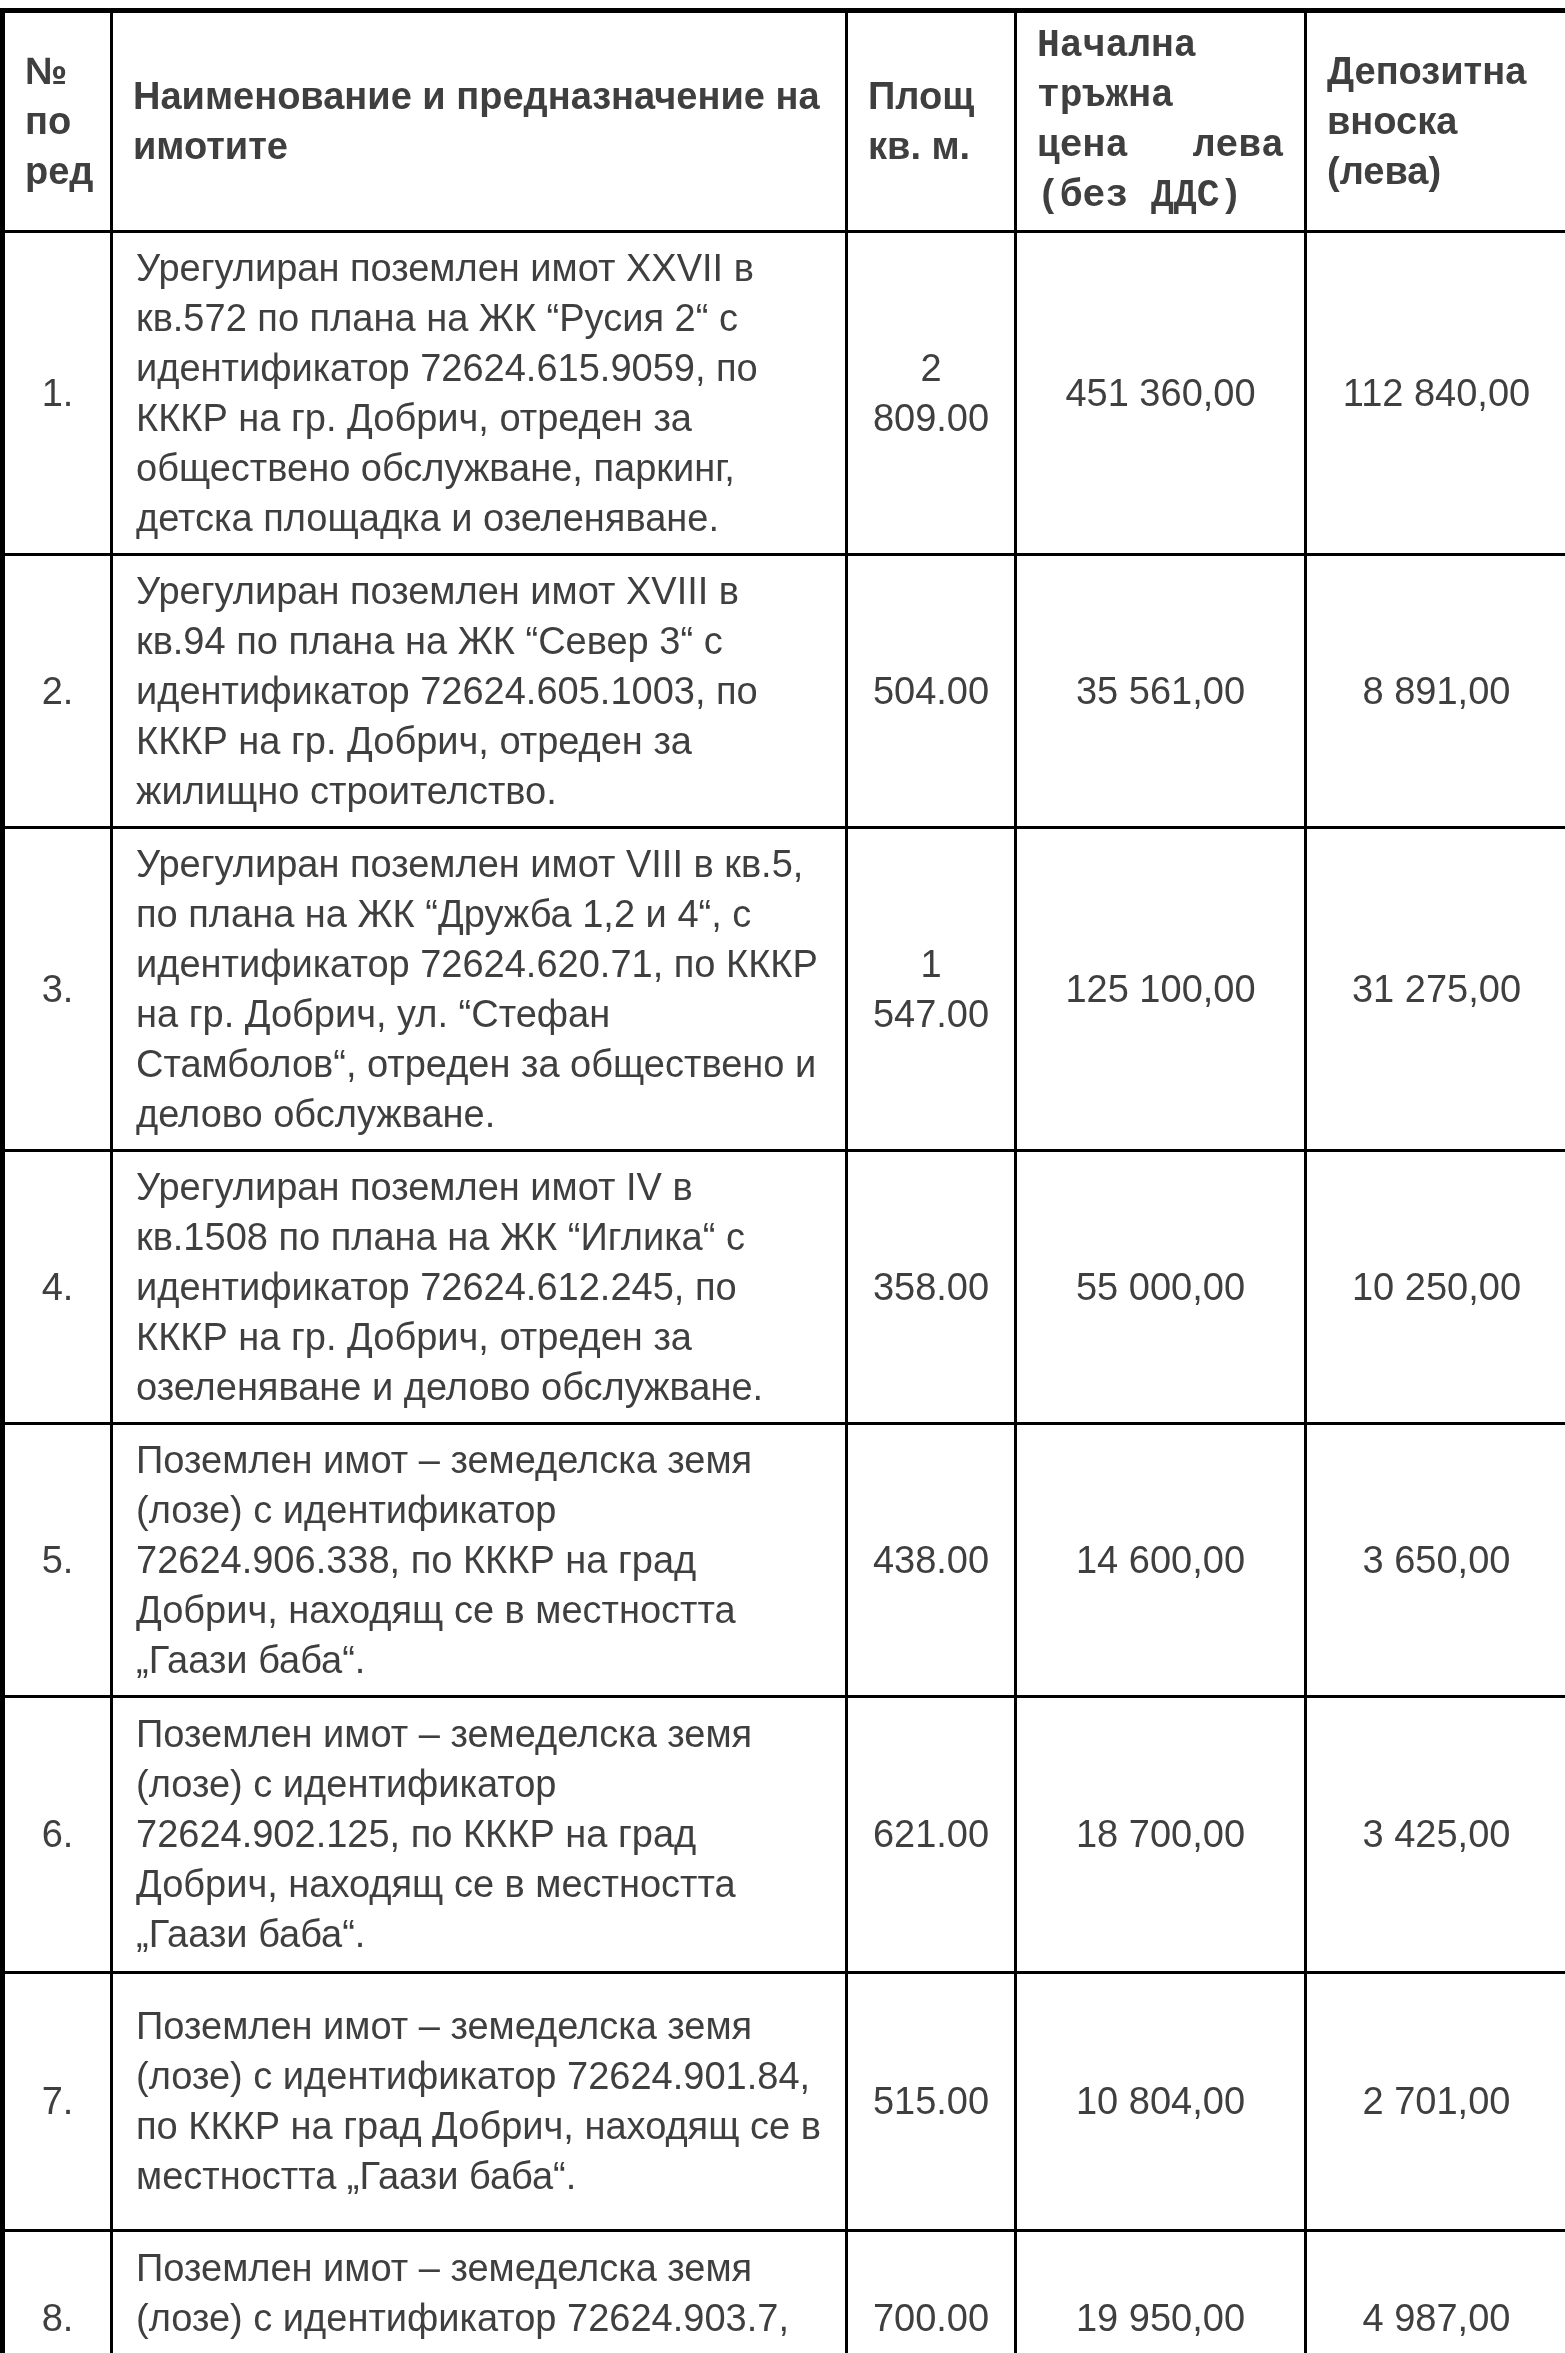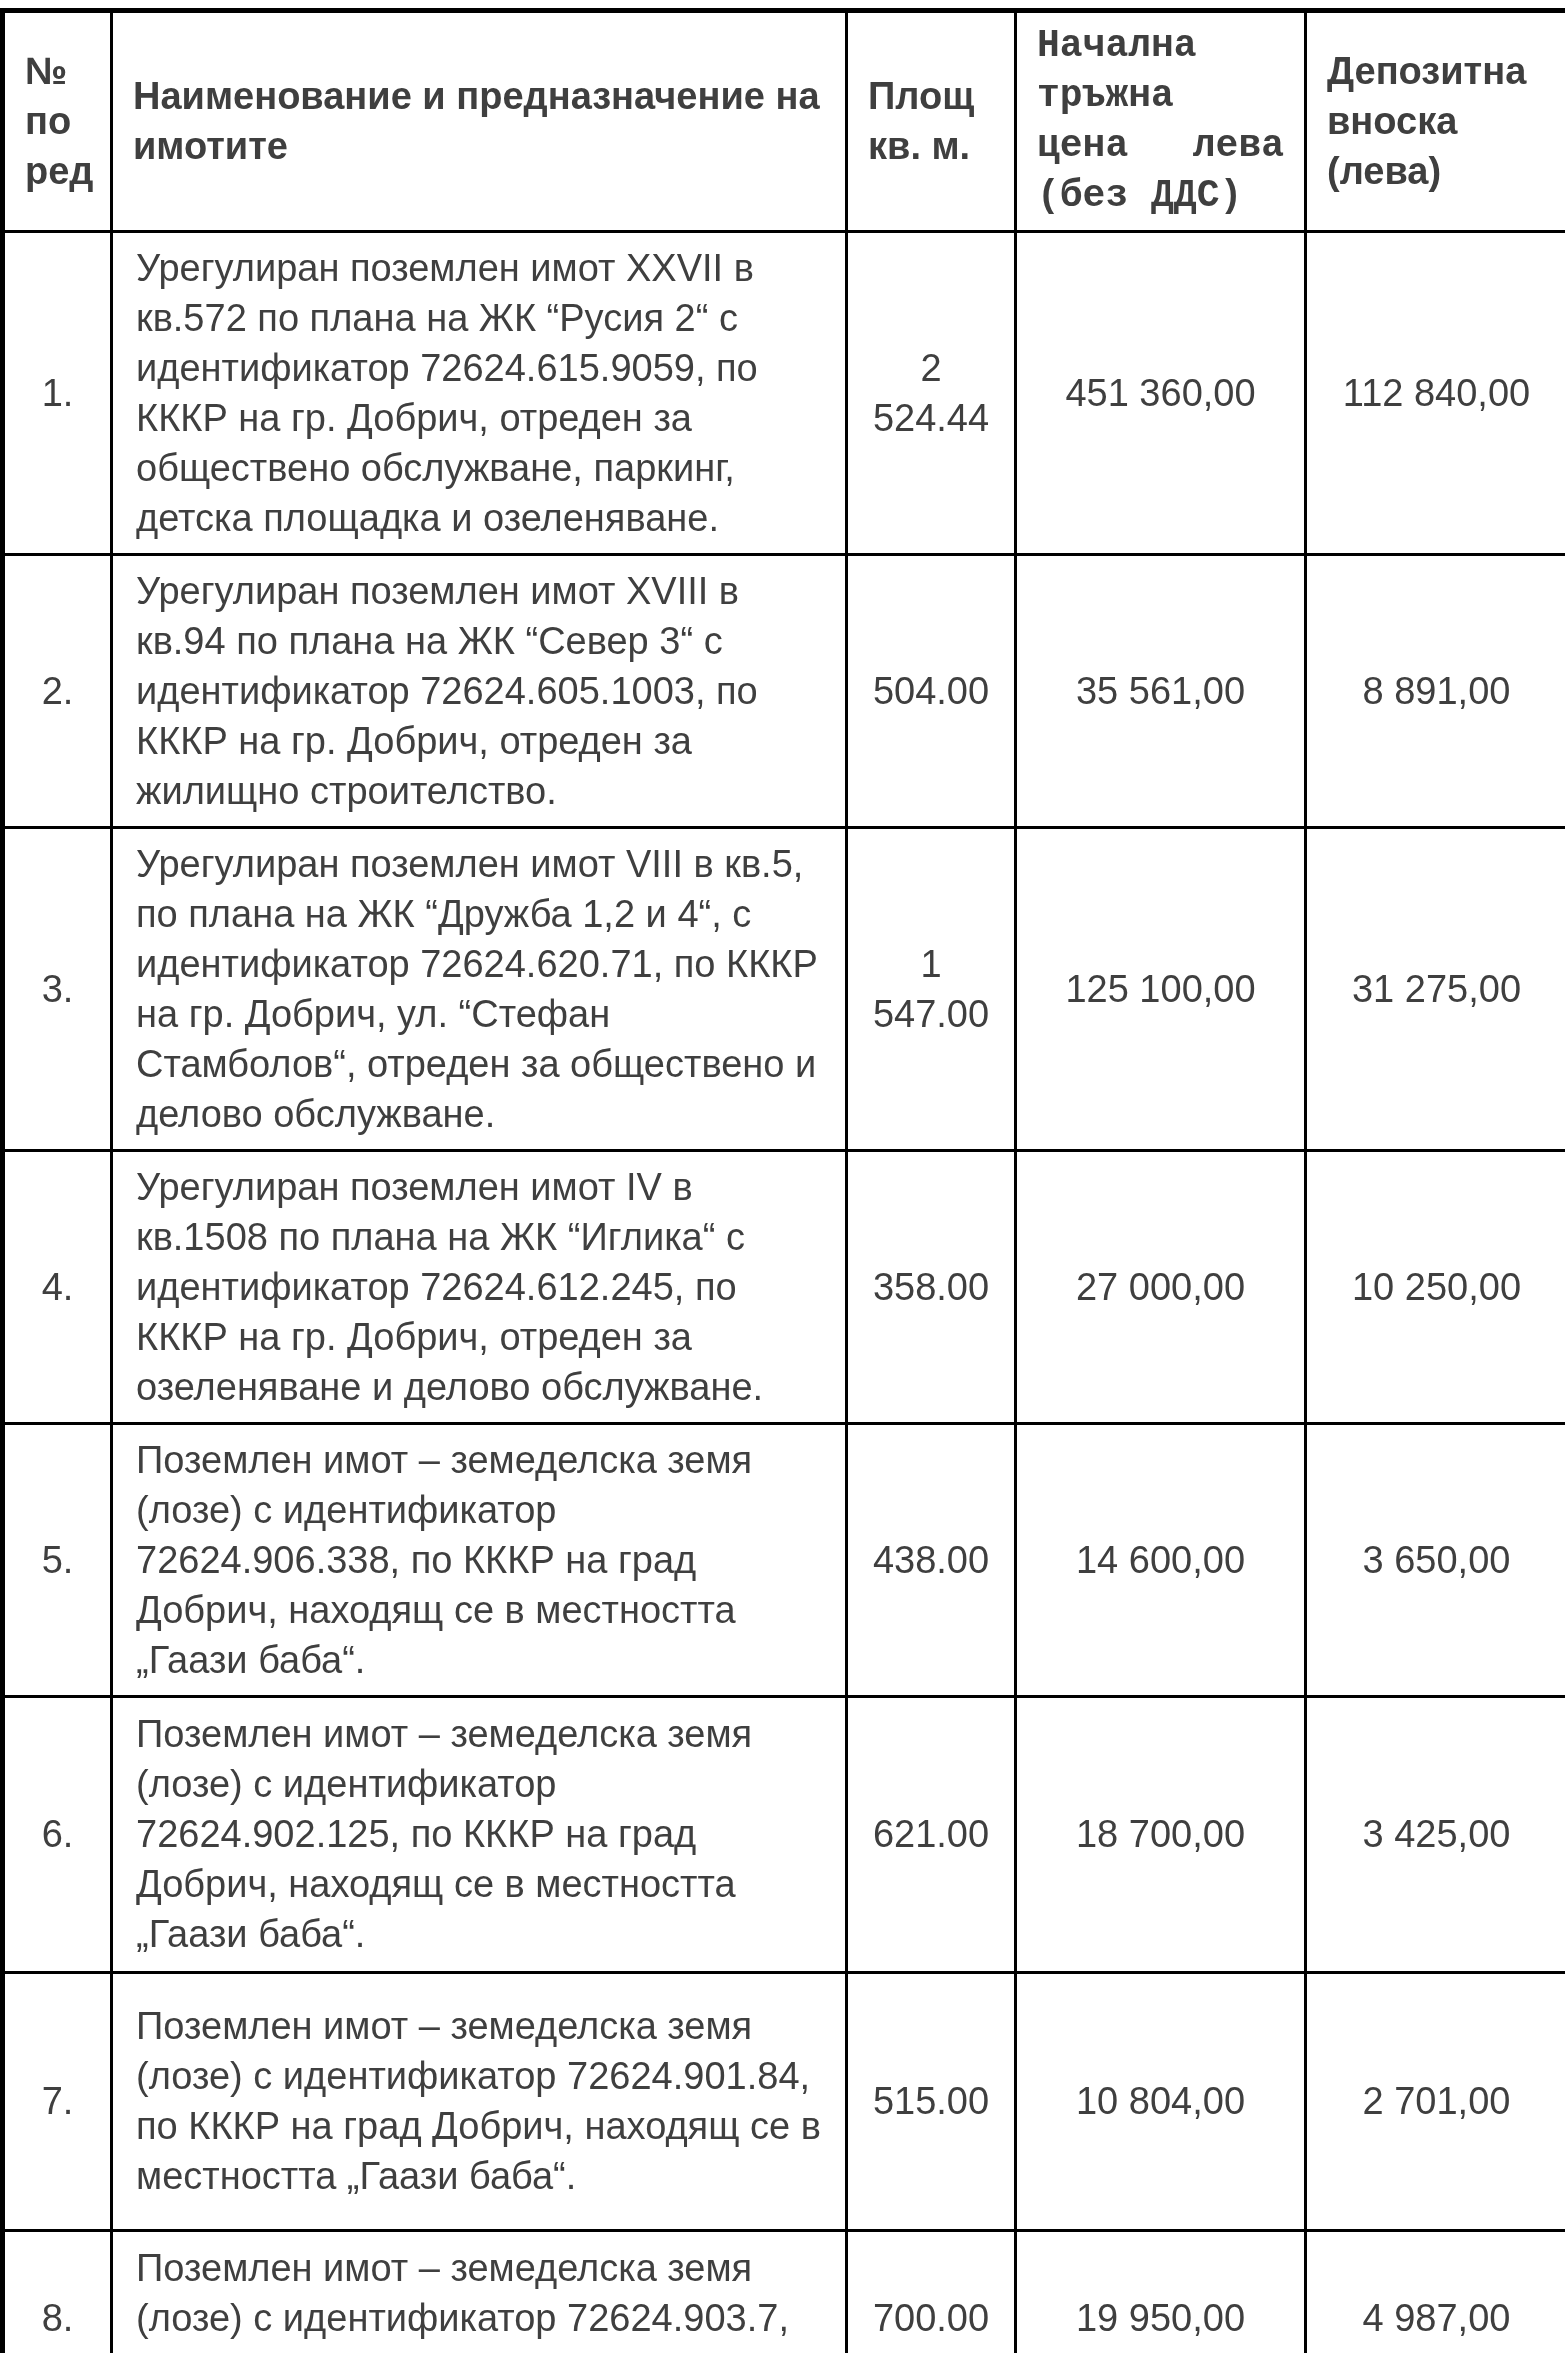--- a/index.html
+++ b/index.html
@@ -52,21 +52,21 @@
         <tr class="hdr">
       <th>№ по ред</th>
       <th>Наименование и предназначение на имотите</th>
       <th>Площ кв. м.</th>
       <th class="col-price">Начална тръжна цена лева (без ДДС)</th>
       <th>Депозитна вноска (лева)</th>
     </tr>
     <tr class="r0">
       <td class="cell-num">1.</td>
       <td class="cell-desc">Урегулиран поземлен имот XXVII в кв.572 по плана на ЖК “Русия 2“ с идентификатор 72624.615.9059, по КККР на гр. Добрич, отреден за обществено обслужване, паркинг, детска площадка и озеленяване.</td>
-      <td class="cell-area">2 524.44</td>
+      <td class="cell-area">2 809.00</td>
       <td class="cell-price">451 360,00</td>
       <td class="cell-deposit">112 840,00</td>
     </tr>
     <tr class="r1">
       <td class="cell-num">2.</td>
       <td class="cell-desc">Урегулиран поземлен имот XVIII в кв.94 по плана на ЖК “Север 3“ с идентификатор 72624.605.1003, по КККР на гр. Добрич, отреден за жилищно строителство.</td>
       <td class="cell-area">504.00</td>
       <td class="cell-price">35 561,00</td>
       <td class="cell-deposit">8 891,00</td>
     </tr>
@@ -74,21 +74,21 @@
       <td class="cell-num">3.</td>
       <td class="cell-desc">Урегулиран поземлен имот VIII в кв.5, по плана на ЖК “Дружба 1,2 и 4“, с идентификатор 72624.620.71, по КККР на гр. Добрич, ул. “Стефан Стамболов“, отреден за обществено и делово обслужване.</td>
       <td class="cell-area">1 547.00</td>
       <td class="cell-price">125 100,00</td>
       <td class="cell-deposit">31 275,00</td>
     </tr>
     <tr class="r3">
       <td class="cell-num">4.</td>
       <td class="cell-desc">Урегулиран поземлен имот IV в кв.1508 по плана на ЖК “Иглика“ с идентификатор 72624.612.245, по КККР на гр. Добрич, отреден за озеленяване и делово обслужване.</td>
       <td class="cell-area">358.00</td>
-      <td class="cell-price">27 000,00</td>
+      <td class="cell-price">55 000,00</td>
       <td class="cell-deposit">10 250,00</td>
     </tr>
     <tr class="r4">
       <td class="cell-num">5.</td>
       <td class="cell-desc">Поземлен имот – земеделска земя (лозе) с идентификатор 72624.906.338, по КККР на град Добрич, находящ се в местността „Гаази баба“.</td>
       <td class="cell-area">438.00</td>
       <td class="cell-price">14 600,00</td>
       <td class="cell-deposit">3 650,00</td>
     </tr>
     <tr class="r5">

